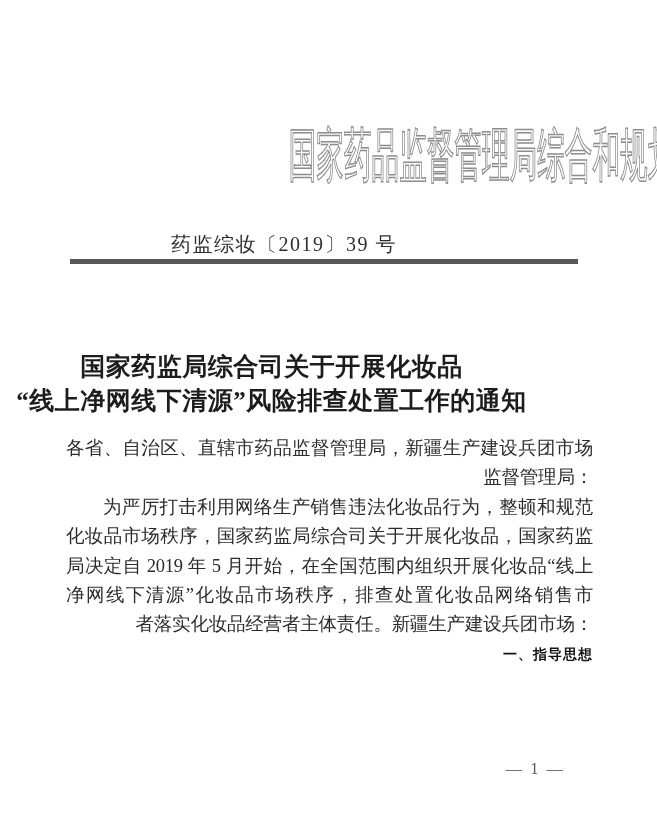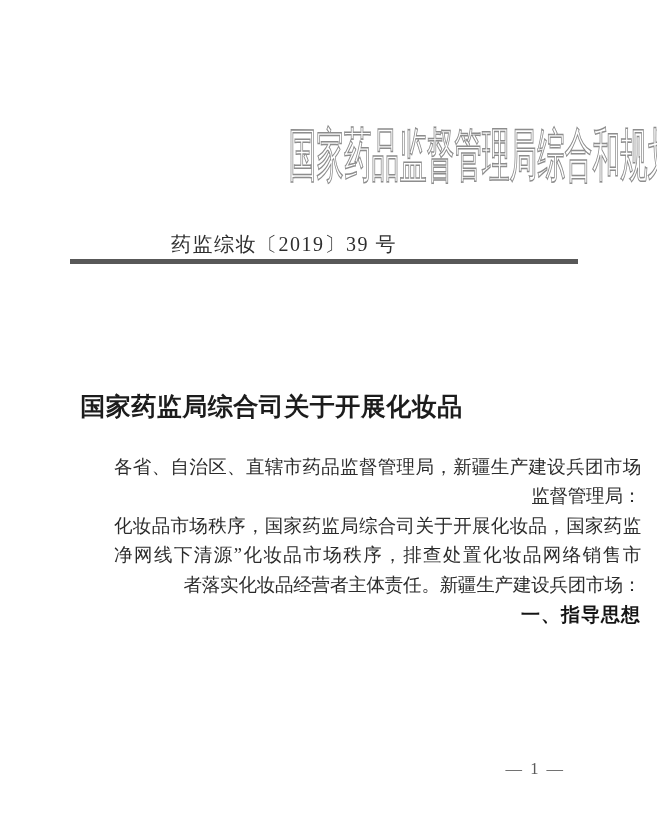--- a/index.html
+++ b/index.html
@@ -66,50 +66,48 @@
     position: absolute;
     top: 350px;
     left: 0;
     width: 543px;
     text-align: center;
     font-size: 25px;
     line-height: 34px;
     font-weight: 600;
     letter-spacing: 0.5px;
     color: #1c1c1c;
-    margin-top: 40px;
   }
 
   .body-block {
     position: absolute;
-    top: 453px;
+    top: 434px;
     left: 66px;
     width: 527px;
     font-size: 18.5px;
     line-height: 29.4px;
     letter-spacing: -0.2px;
     color: #2b2b2b;
-    margin-left: 48px;
   }
   .line {
     box-sizing: border-box;
     width: 100%;
     height: 29.4px;
     overflow: visible;
     text-align: right;
   }
   .line.fill {
     text-align: justify;
     text-align-last: justify;
   }
   .line.indent { padding-left: 37px; }
   .line.heading {
     font-family: "Liberation Sans", "DejaVu Sans", sans-serif;
     font-weight: bold;
-    font-size: 19px;
+    font-size: 14px;
     letter-spacing: 1px;
     color: #141414;
   }
 
   .page-number {
     position: absolute;
     top: 759px;
     right: 92px;
     font-size: 16.5px;
     line-height: 20px;
@@ -126,26 +124,29 @@
   <div class="banner">
     <span class="banner-text">国家药品监督管理局综合和规划财务司文件</span>
   </div>
 
   <div class="doc-number">药监综妆〔2019〕39 号</div>
 
   <div class="rule"></div>
 
   <div class="title">
     <div class="title-line">国家药监局综合司关于开展化妆品</div>
+    <div class="title-line">“线上净网线下清源”风险排查处置工作的通知</div>
   </div>
 
   <div class="body-block">
     <div class="line fill">各省、自治区、直辖市药品监督管理局，新疆生产建设兵团市场</div>
     <div class="line">监督管理局：</div>
+    <div class="line indent fill">为严厉打击利用网络生产销售违法化妆品行为，整顿和规范</div>
     <div class="line fill">化妆品市场秩序，国家药监局综合司关于开展化妆品，国家药监</div>
+    <div class="line fill">局决定自 2019 年 5 月开始，在全国范围内组织开展化妆品“线上</div>
     <div class="line fill">净网线下清源”化妆品市场秩序，排查处置化妆品网络销售市</div>
     <div class="line">者落实化妆品经营者主体责任。新疆生产建设兵团市场：</div>
     <div class="line indent heading">一、指导思想</div>
   </div>
 
   <div class="page-number">— 1 —</div>
 
 </div>
 
 </body></html>

